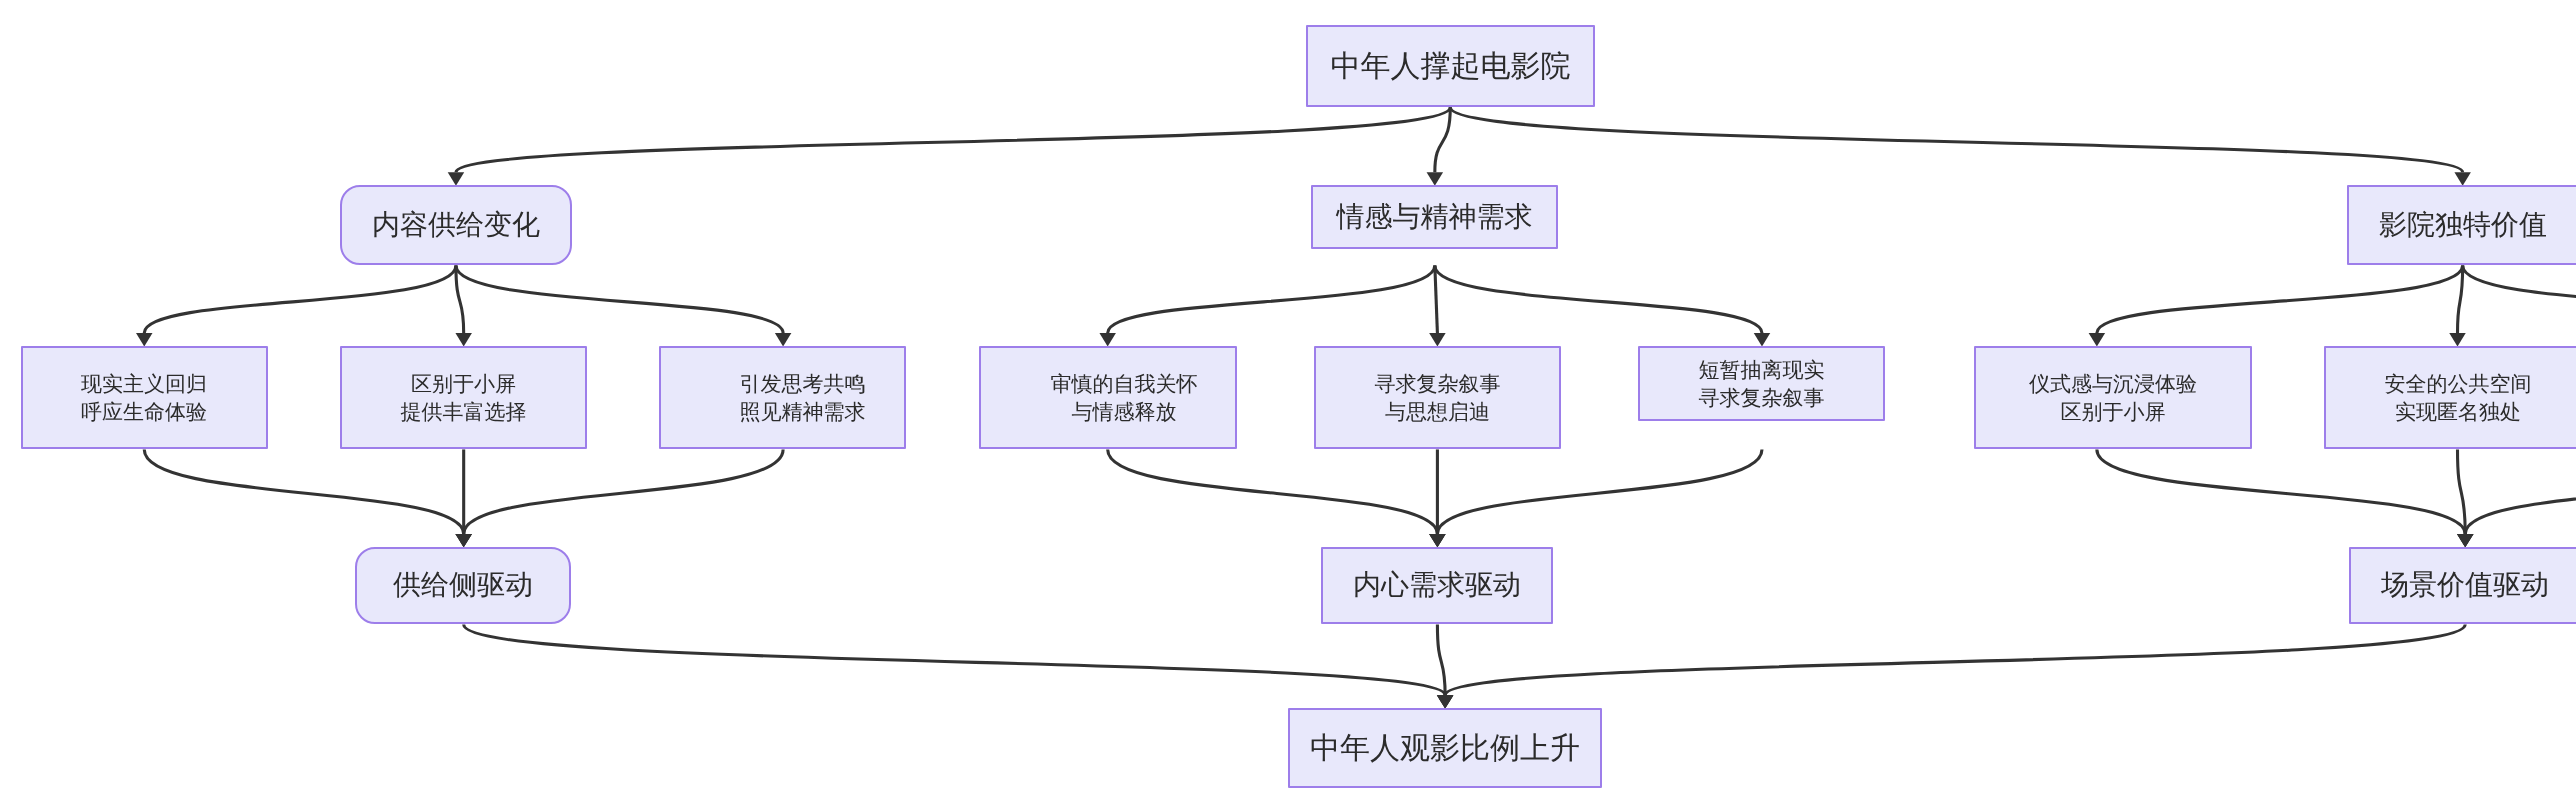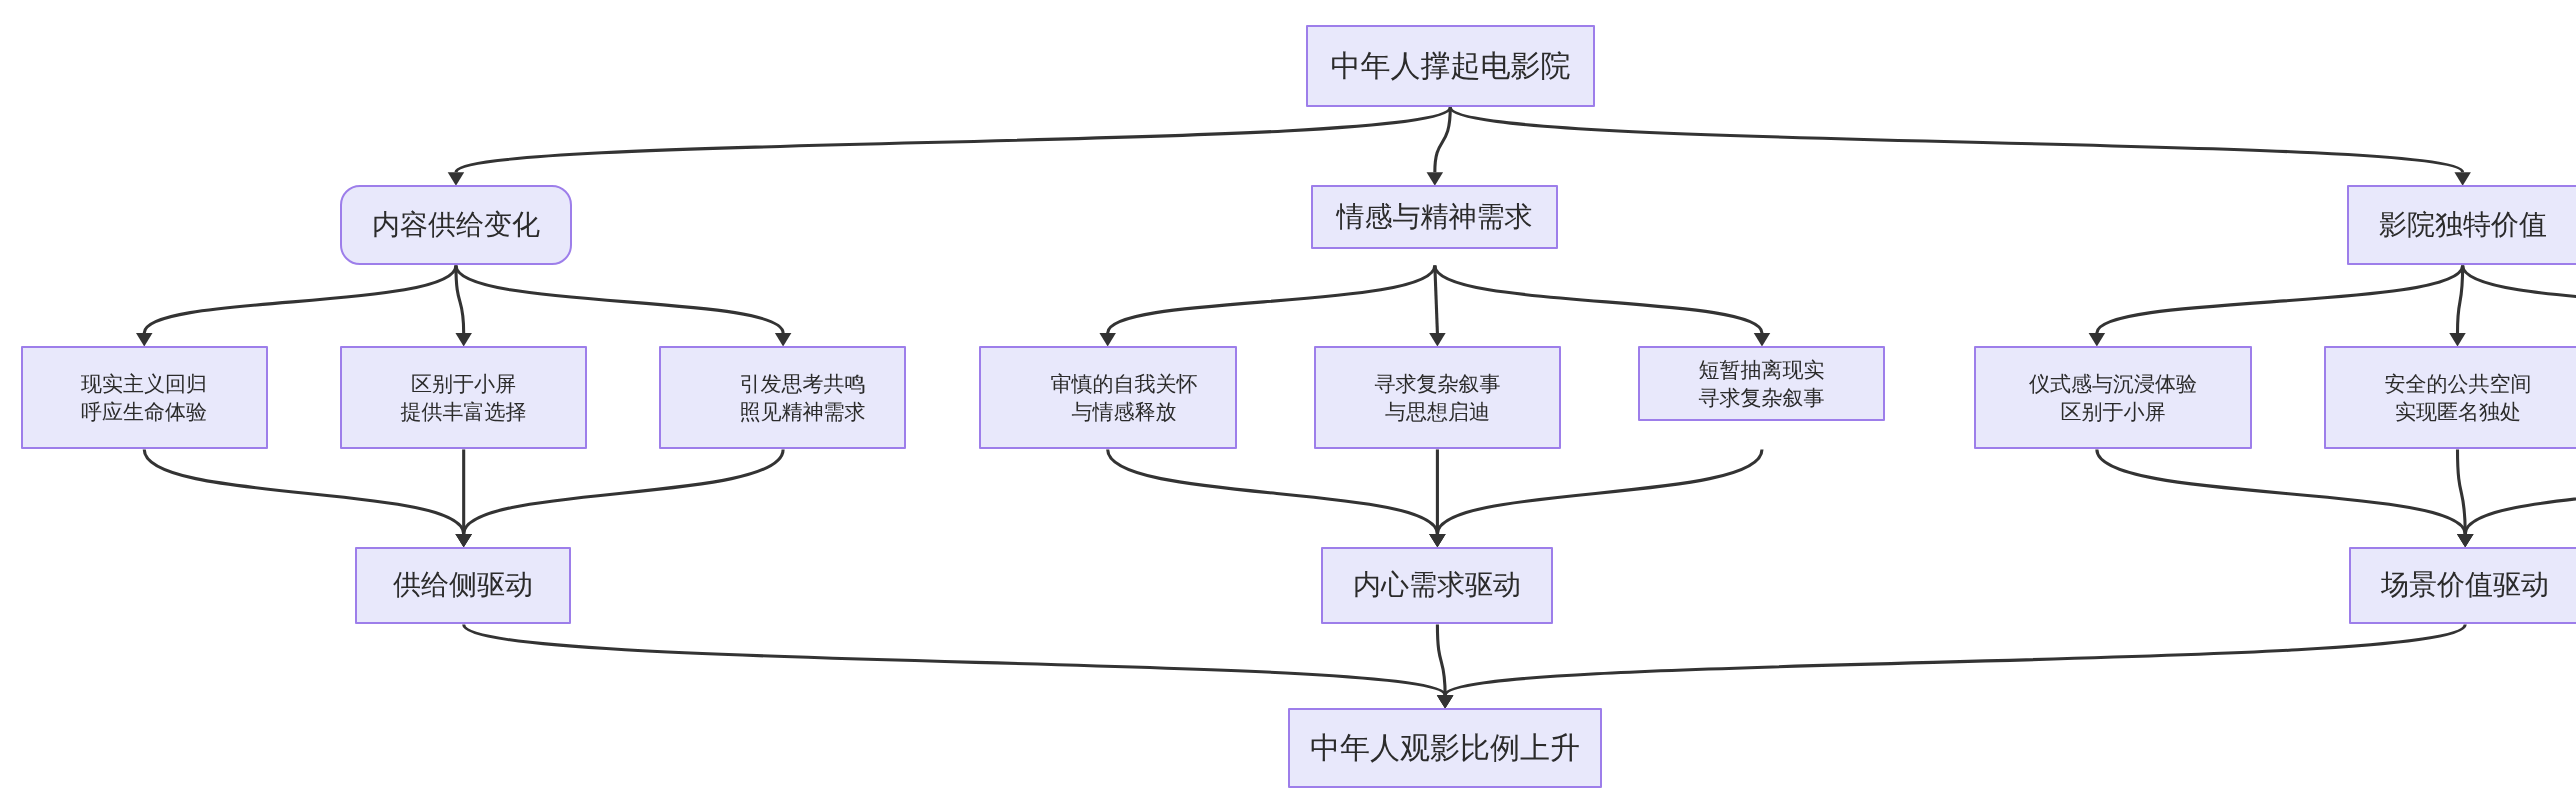--- a/index.html
+++ b/index.html
@@ -148,21 +148,21 @@
         <span class="line">寻求复杂叙事</span>
       </div>
       <div class="node node-leaf" style="left: 1958px; top: 346px; width: 278px; height: 103px; margin-left: 16px;">
         <span class="line">仪式感与沉浸体验</span>
         <span class="line">区别于小屏</span>
       </div>
       <div class="node node-leaf" style="left: 2324px; top: 346px; width: 268px; height: 103px;">
         <span class="line">安全的公共空间</span>
         <span class="line">实现匿名独处</span>
       </div>
-      <div class="node node-driver" style="left: 355px; top: 547px; width: 216px; height: 77px;">
+      <div class="node node-driver" style="left: 355px; top: 547px; width: 216px; height: 77px; border-radius: 20px;">
         <span class="line">供给侧驱动</span>
       </div>
       <div class="node node-driver" style="left: 1321px; top: 547px; width: 232px; height: 77px;">
         <span class="line">内心需求驱动</span>
       </div>
       <div class="node node-driver" style="left: 2349px; top: 547px; width: 232px; height: 77px;">
         <span class="line">场景价值驱动</span>
       </div>
       <div class="node node-outcome" style="left: 1288px; top: 708px; width: 314px; height: 80px;">
         <span class="line">中年人观影比例上升</span>

